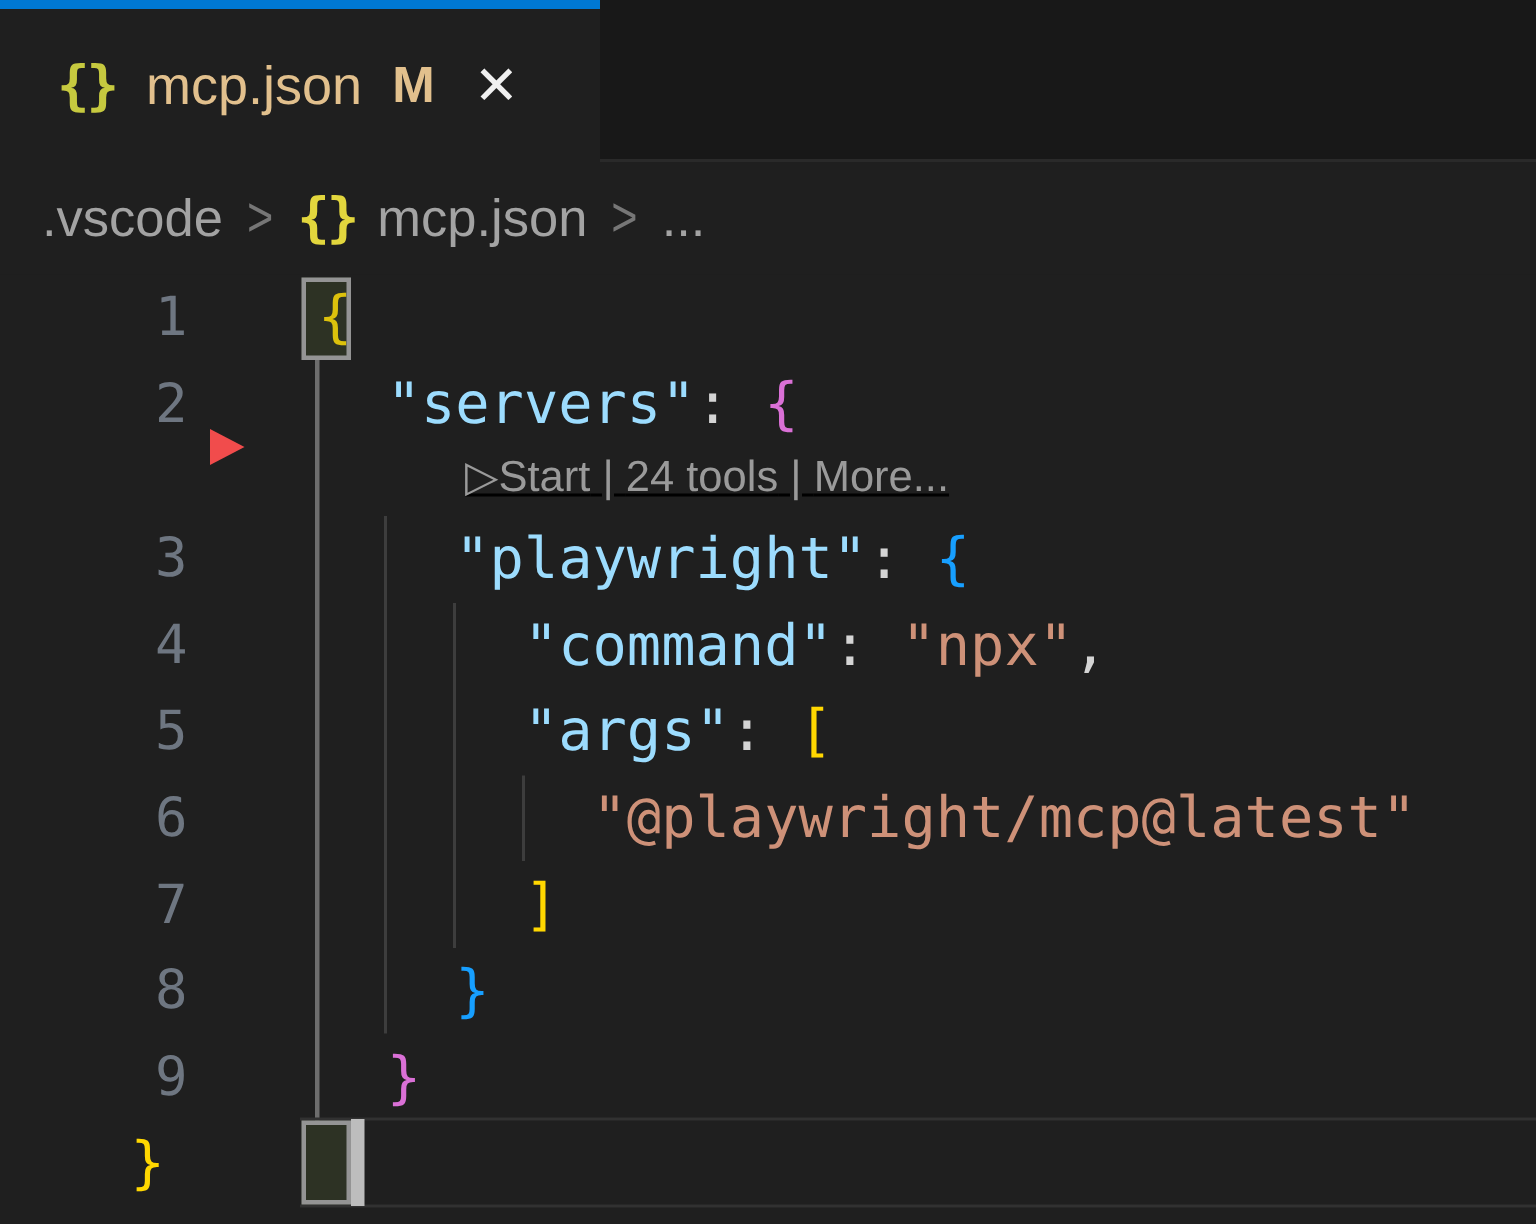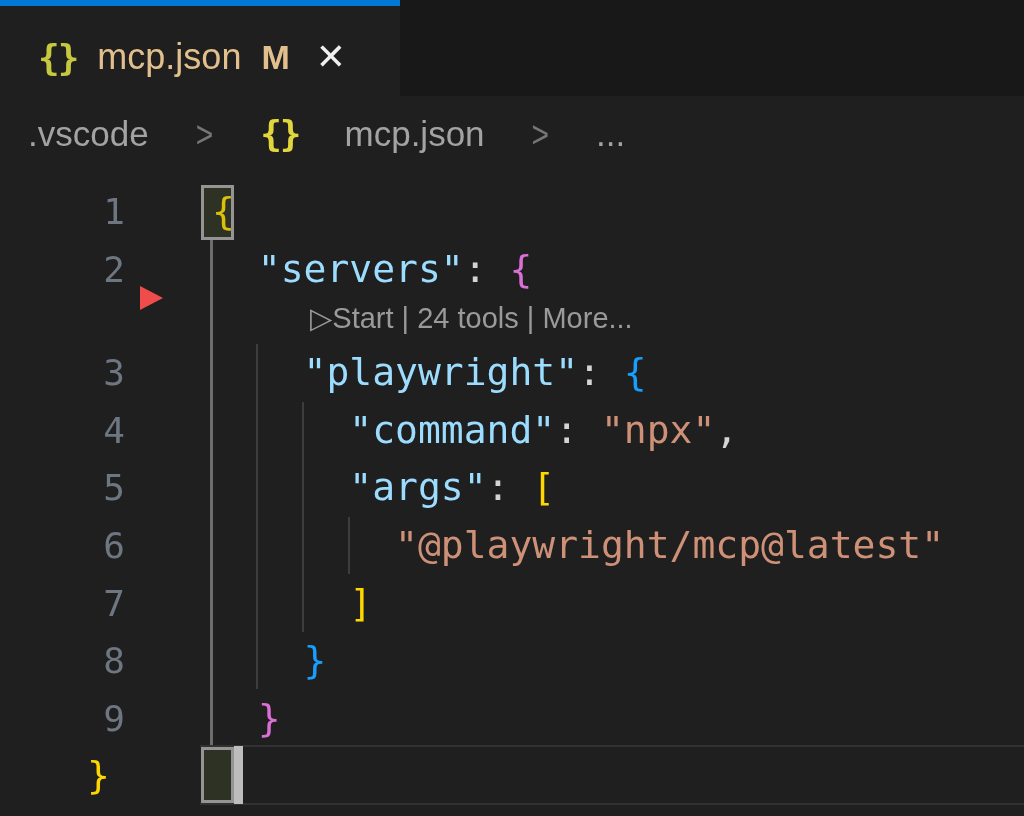--- a/index.html
+++ b/index.html
@@ -12,37 +12,37 @@
   #tabbar-border{position:absolute;left:400px;top:106px;width:624px;height:3px;background:#2a2a2a;}
   #active-tab{position:absolute;left:0;top:0;width:400px;height:108px;background:#1f1f1f;
     border-top:6px solid #0078d4;display:flex;align-items:center;cursor:pointer;}
   .tab-json-icon{color:#c6c93f;font-family:"DejaVu Sans Mono",monospace;font-size:36px;font-weight:bold;
     margin-left:38px;letter-spacing:-2px;}
   .tab-label{color:#e2c08d;font-size:36px;margin-left:20px;}
   .tab-dirty{color:#e2c08d;font-size:34px;font-weight:bold;margin-left:20px;}
   .tab-close{color:#f0f0f0;font-size:36px;margin-left:26px;font-weight:400;}
 
   
-  #breadcrumb{position:absolute;left:0;top:96px;width:1024px;height:75px;background:#1f1f1f;
-    display:flex;align-items:center;font-size:35px;color:#a3a3a3;gap:31px;}
+  #breadcrumb{position:absolute;left:0;top:108px;width:1024px;height:75px;background:#1f1f1f;
+    display:flex;align-items:center;font-size:35px;color:#a3a3a3;}
   #breadcrumb .crumb{cursor:pointer;}
   #breadcrumb .sep{color:#767676;font-size:30px;margin:0 16px;transform:scaleY(1.25);display:inline-block;}
   #breadcrumb .bc-json-icon{color:#e2d63d;font-family:"DejaVu Sans Mono",monospace;font-weight:bold;
     font-size:36px;letter-spacing:-2px;margin-right:14px;}
   #bc-folder{margin-left:28px;}
 
   
   #editor{position:absolute;left:0;top:183px;width:1024px;height:633px;background:#1f1f1f;}
 
   .row{display:flex;height:57.6px;line-height:57.6px;white-space:pre;position:relative;}
   .row .ln{width:125px;text-align:right;color:#6e7681;font-size:36px;flex:0 0 125px;cursor:pointer;}
   .row.active .ln{color:#c6c6c6;}
   .row .code{padding-left:87px;font-size:38px;color:#d4d4d4;cursor:text;}
 
-  .row.lens{height:46px;line-height:40px;}
+  .row.lens{height:46px;line-height:40px;text-decoration:underline;}
   .lens-text{padding-left:310px;font-size:29px;color:#9a9a9a;}
   .lens-text .cl-link{cursor:pointer;}
 
   .s-key{color:#9cdcfe;}
   .s-punct{color:#d4d4d4;}
   .s-str{color:#ce9178;}
   .s-b1{color:#ffd700;}
   .s-b2{color:#da70d6;}
   .s-b3{color:#179fff;}
 

